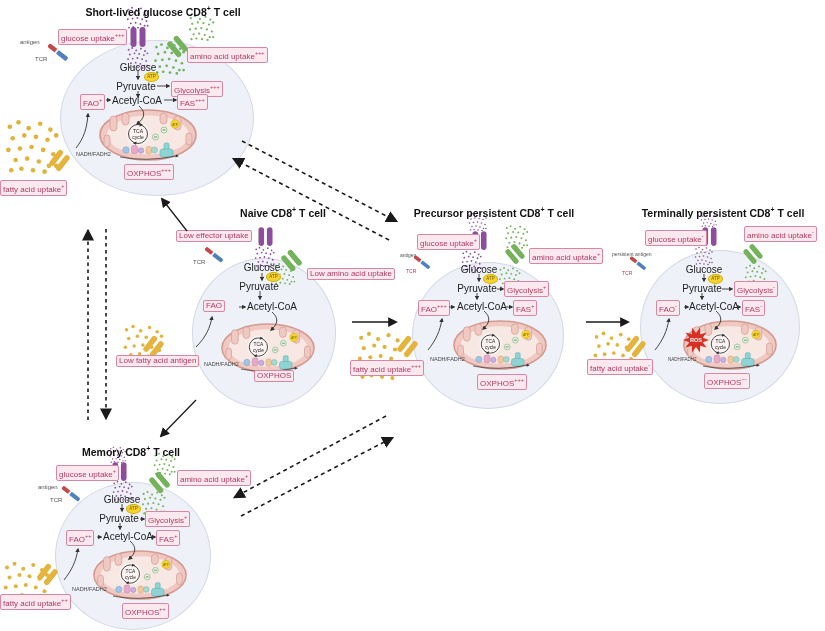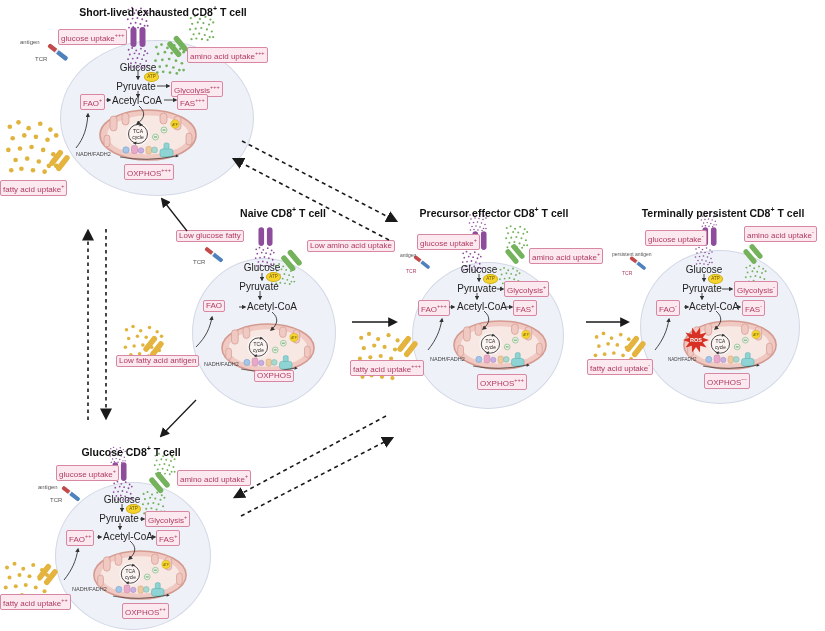--- a/index.html
+++ b/index.html
@@ -97,21 +97,21 @@
       <polygon points="78,45.4 81,47 77.6,48.6" fill="#333"></polygon>
     </symbol>
     <symbol id="ros-sym" viewBox="0 0 28 26">
       <polygon fill="#d93025" points="27,13 20.7,15.2 24.5,20.6 18.1,18.7 18,25.4 14,20 10,25.4 9.9,18.7 3.5,20.6 7.3,15.2 1,13 7.3,10.8 3.5,5.4 9.9,7.3 10,0.6 14,6 18,0.6 18.1,7.3 24.5,5.4 20.7,10.8"></polygon>
       <text x="14" y="15" font-size="5.5" font-weight="bold" text-anchor="middle" fill="#fff">ROS</text>
     </symbol>
   </defs>
 </svg>
 
 <div class="cell">
-  <div class="cell-title" style="left:163px;top:5px"><span>Short-lived exhausted CD8</span><sup>+</sup><span> T cell</span></div>
+  <div class="cell-title" style="left:163px;top:5px"><span>Short-lived glucose CD8</span><sup>+</sup><span> T cell</span></div>
   <div class="cell-circle" style="left:60px;top:40px;width:192px;height:154px"></div>
   <svg class="icon dots-g" style="left:116px;top:6px" width="44" height="24" viewBox="0 0 40 22">
       <use href="#dots-sym"></use>
     </svg>
   <svg class="icon dots-g" style="left:120px;top:46px" width="36" height="24" viewBox="0 0 40 26">
       <use href="#dots-sym"></use>
     </svg>
   <svg class="icon dots-a" style="left:183px;top:14px" width="38" height="28" viewBox="0 0 40 30">
       <use href="#dots-sym"></use>
     </svg>
@@ -170,37 +170,37 @@
   <svg class="icon ch-a" style="left:284px;top:250px;transform:rotate(-40deg)" width="15" height="21">
       <use href="#channel"></use>
     </svg>
   <svg class="icon ch-f" style="left:146px;top:336px;transform:rotate(38deg)" width="15" height="21">
       <use href="#channel"></use>
     </svg>
   <div class="tiny" style="left:193px;top:259px">TCR</div>
   <svg class="icon" style="left:203px;top:250px;transform:rotate(38deg)" width="22" height="9">
       <use href="#tcr-sym"></use>
     </svg>
-  <div class="lab" style="left:176px;top:230px"><span>Low glucose fatty</span></div>
-  <div class="lab" style="left:307px;top:240px"><span>Low amino acid uptake</span></div>
+  <div class="lab" style="left:176px;top:230px"><span>Low effector uptake</span></div>
+  <div class="lab" style="left:307px;top:268px"><span>Low amino acid uptake</span></div>
   <div class="met" style="left:262px;top:262px">Glucose</div>
   <div class="atp" style="left:266px;top:272px">ATP</div>
   <div class="met" style="left:259px;top:281px">Pyruvate</div>
   <div class="lab" style="left:203px;top:300px"><span>FAO</span></div>
   <div class="met" style="left:272px;top:301px">Acetyl-CoA</div>
   <svg class="mito" style="left:220px;top:322px" width="96" height="52" viewBox="0 0 100 52">
       <use href="#mito-sym"></use>
     </svg>
   <div class="nadh" style="left:204px;top:361px">NADH/FADH2</div>
   <div class="lab" style="left:254px;top:370px"><span>OXPHOS</span></div>
   <div class="lab" style="left:116px;top:355px"><span>Low fatty acid antigen</span></div>
 </div>
 
 <div class="cell">
-  <div class="cell-title" style="left:494px;top:206px"><span>Precursor effector CD8</span><sup>+</sup><span> T cell</span></div>
+  <div class="cell-title" style="left:494px;top:206px"><span>Precursor persistent CD8</span><sup>+</sup><span> T cell</span></div>
   <div class="cell-circle" style="left:412px;top:262px;width:150px;height:145px"></div>
   <svg class="icon dots-g" style="left:462px;top:212px" width="32" height="20" viewBox="0 0 40 26">
       <use href="#dots-sym"></use>
     </svg>
   <svg class="icon dots-g" style="left:458px;top:250px" width="28" height="22" viewBox="0 0 40 32">
       <use href="#dots-sym"></use>
     </svg>
   <svg class="icon dots-a" style="left:500px;top:224px" width="34" height="26" viewBox="0 0 40 30">
       <use href="#dots-sym"></use>
     </svg>
@@ -284,21 +284,21 @@
     </svg>
   <svg class="icon" style="left:682px;top:327px;z-index:4" width="28" height="26">
       <use href="#ros-sym"></use>
     </svg>
   <div class="nadh" style="left:668px;top:357px;font-size:4.5px">NADH/FADH2</div>
   <div class="lab" style="left:704px;top:373px"><span>OXPHOS</span><sup>---</sup></div>
   <div class="lab" style="left:587px;top:359px"><span>fatty acid uptake</span><sup>-</sup></div>
 </div>
 
 <div class="cell">
-  <div class="cell-title" style="left:131px;top:445px"><span>Glucose CD8</span><sup>+</sup><span> T cell</span></div>
+  <div class="cell-title" style="left:131px;top:445px"><span>Memory CD8</span><sup>+</sup><span> T cell</span></div>
   <div class="cell-circle" style="left:55px;top:482px;width:154px;height:146px"></div>
   <svg class="icon dots-g" style="left:104px;top:446px" width="28" height="18" viewBox="0 0 40 26">
       <use href="#dots-sym"></use>
     </svg>
   <svg class="icon dots-g" style="left:110px;top:480px" width="26" height="22" viewBox="0 0 40 34">
       <use href="#dots-sym"></use>
     </svg>
   <svg class="icon dots-a" style="left:150px;top:452px" width="30" height="24" viewBox="0 0 40 32">
       <use href="#dots-sym"></use>
     </svg>

